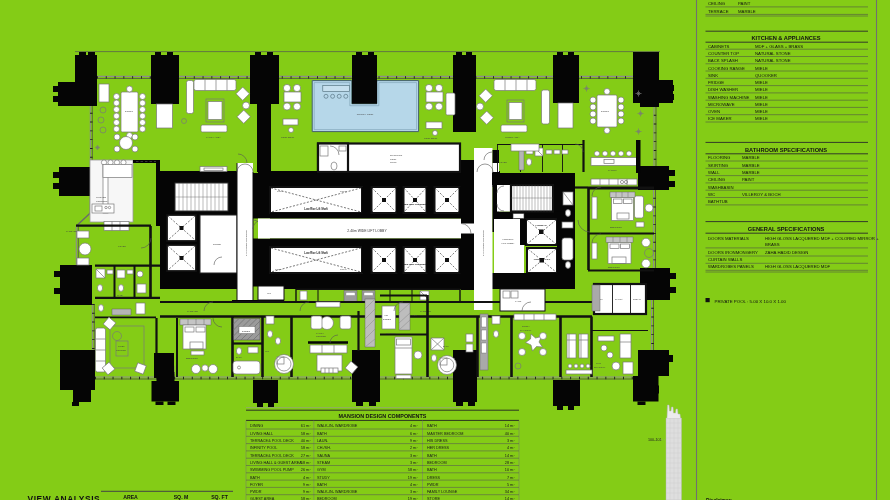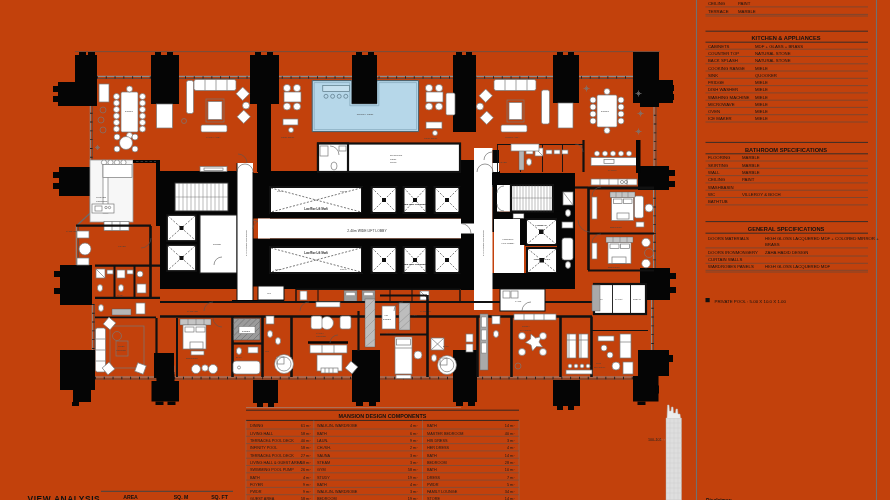--- a/index.html
+++ b/index.html
@@ -1,16 +1,16 @@
 <!DOCTYPE html>
 <html><head>
 <meta charset="utf-8">
 <style>
 html,body{margin:0;padding:0;background:#fff;font-family:"Liberation Sans",sans-serif;}
-#page{position:relative;width:890px;height:500px;overflow:hidden;background:#c2410c;}
+#page{position:relative;width:890px;height:500px;overflow:hidden;background:#84cc16;}
 svg{position:absolute;left:0;top:0;}
 text{font-family:"Liberation Sans",sans-serif;fill:#1a1a1a;}
 .w{fill:#050505;}
 .f{fill:#ffffff;stroke:#787878;stroke-width:0.7;}
 .fo{fill:none;stroke:#787878;stroke-width:0.7;}
 .fg{fill:#a9a9a9;stroke:#6a6a6a;stroke-width:0.5;}
 .lab{font-size:2.3px;fill:#444;}
 .row{font-size:4.3px;fill:#111;}
 .rowb{font-size:3.8px;fill:#111;}
 .hd{font-size:5.7px;font-weight:bold;fill:#111;}

